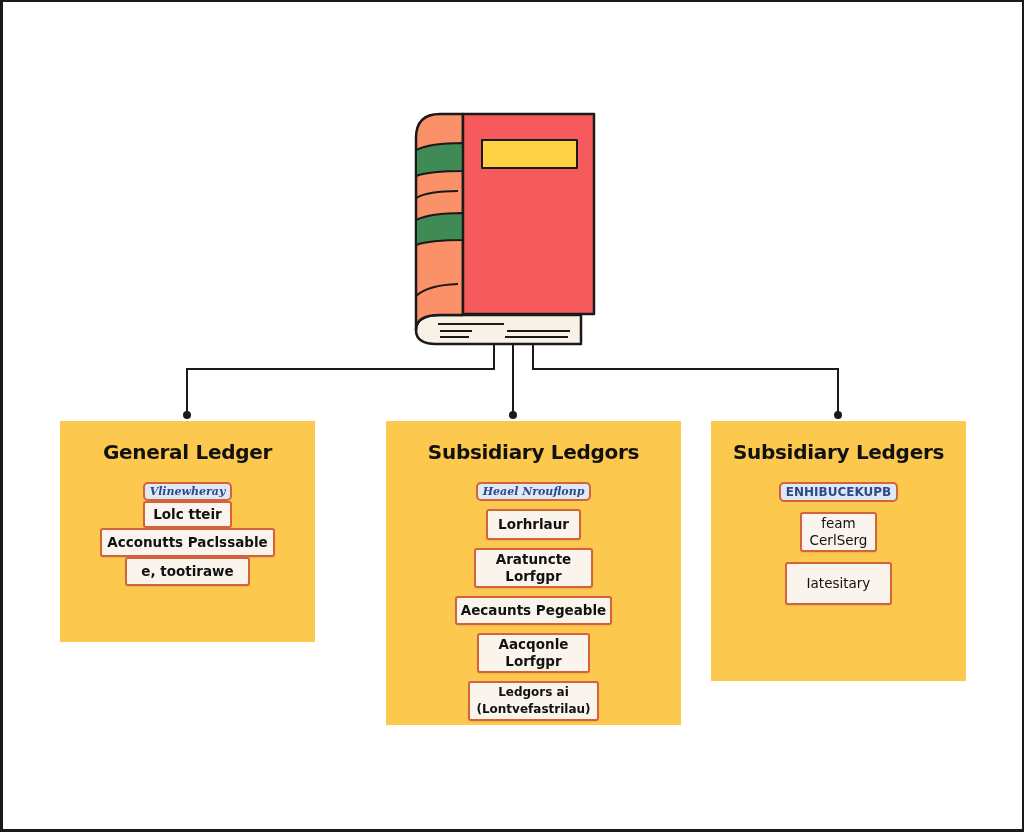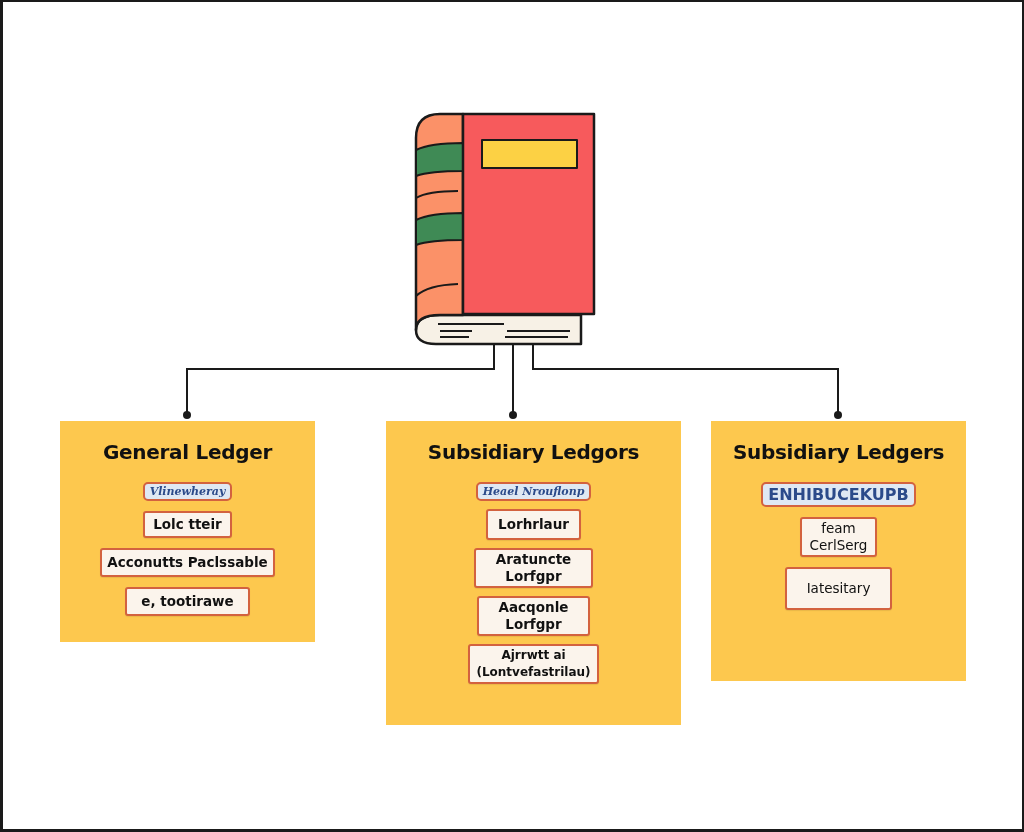--- a/index.html
+++ b/index.html
@@ -28,21 +28,21 @@
     .card-title {
       font-family: "DejaVu Sans", sans-serif;
       font-weight: bold;
       font-size: 20px;
       color: #111111;
       margin-top: 19px;
       margin-bottom: 18px;
       letter-spacing: -0.3px;
       white-space: nowrap;
     }
-    .items { display: flex; flex-direction: column; align-items: center; gap: 10px; }
+    .items { display: flex; flex-direction: column; align-items: center; }
     .tag {
       background: #dfe8f3;
       border: 2px solid #d3623f;
       border-radius: 5px;
       color: #2b4a8a;
       font-size: 11px;
       font-weight: bold;
       padding: 1px 5px;
       white-space: nowrap;
       font-family: "DejaVu Serif", serif;
@@ -113,28 +113,29 @@
   </div>
 </div>
 
 <div class="card" style="left:386px; top:421px; width:295px; height:304px;">
   <div class="card-title">Subsidiary Ledgors</div>
   <div class="items" style="gap:8px;">
     <div class="tag">Heael Nrouflonp</div>
     <div class="pill" style="padding:5px 10px;">Lorhrlaur</div>
     <div class="pill" style="padding:1px 20px;">Aratuncte
 Lorfgpr</div>
+    <div class="pill" style="padding:4px 4px;">Aecaunts Pegeable</div>
     <div class="pill" style="padding:1px 20px;">Aacqonle
 Lorfgpr</div>
-    <div class="pill" style="padding:1px 6px; font-size:12px;">Ajrrwtt ai
+    <div class="pill" style="padding:1px 6px; font-size:12px;">Ledgors ai
 (Lontvefastrilau)</div>
   </div>
 </div>
 
 <div class="card" style="left:711px; top:421px; width:255px; height:260px;">
   <div class="card-title">Subsidiary Ledgers</div>
   <div class="items" style="gap:10px;">
-    <div class="tag" style="font-style:normal; font-family:'DejaVu Sans', sans-serif; font-size:16px;">ENHIBUCEKUPB</div>
+    <div class="tag" style="font-style:normal; font-family:'DejaVu Sans', sans-serif; font-size:12px;">ENHIBUCEKUPB</div>
     <div class="pill" style="padding:1px 8px; font-weight:normal;">feam
 CerlSerg</div>
     <div class="pill" style="padding:11px 20px; font-weight:normal;">Iatesitary</div>
   </div>
 </div>
 
 </body></html>

